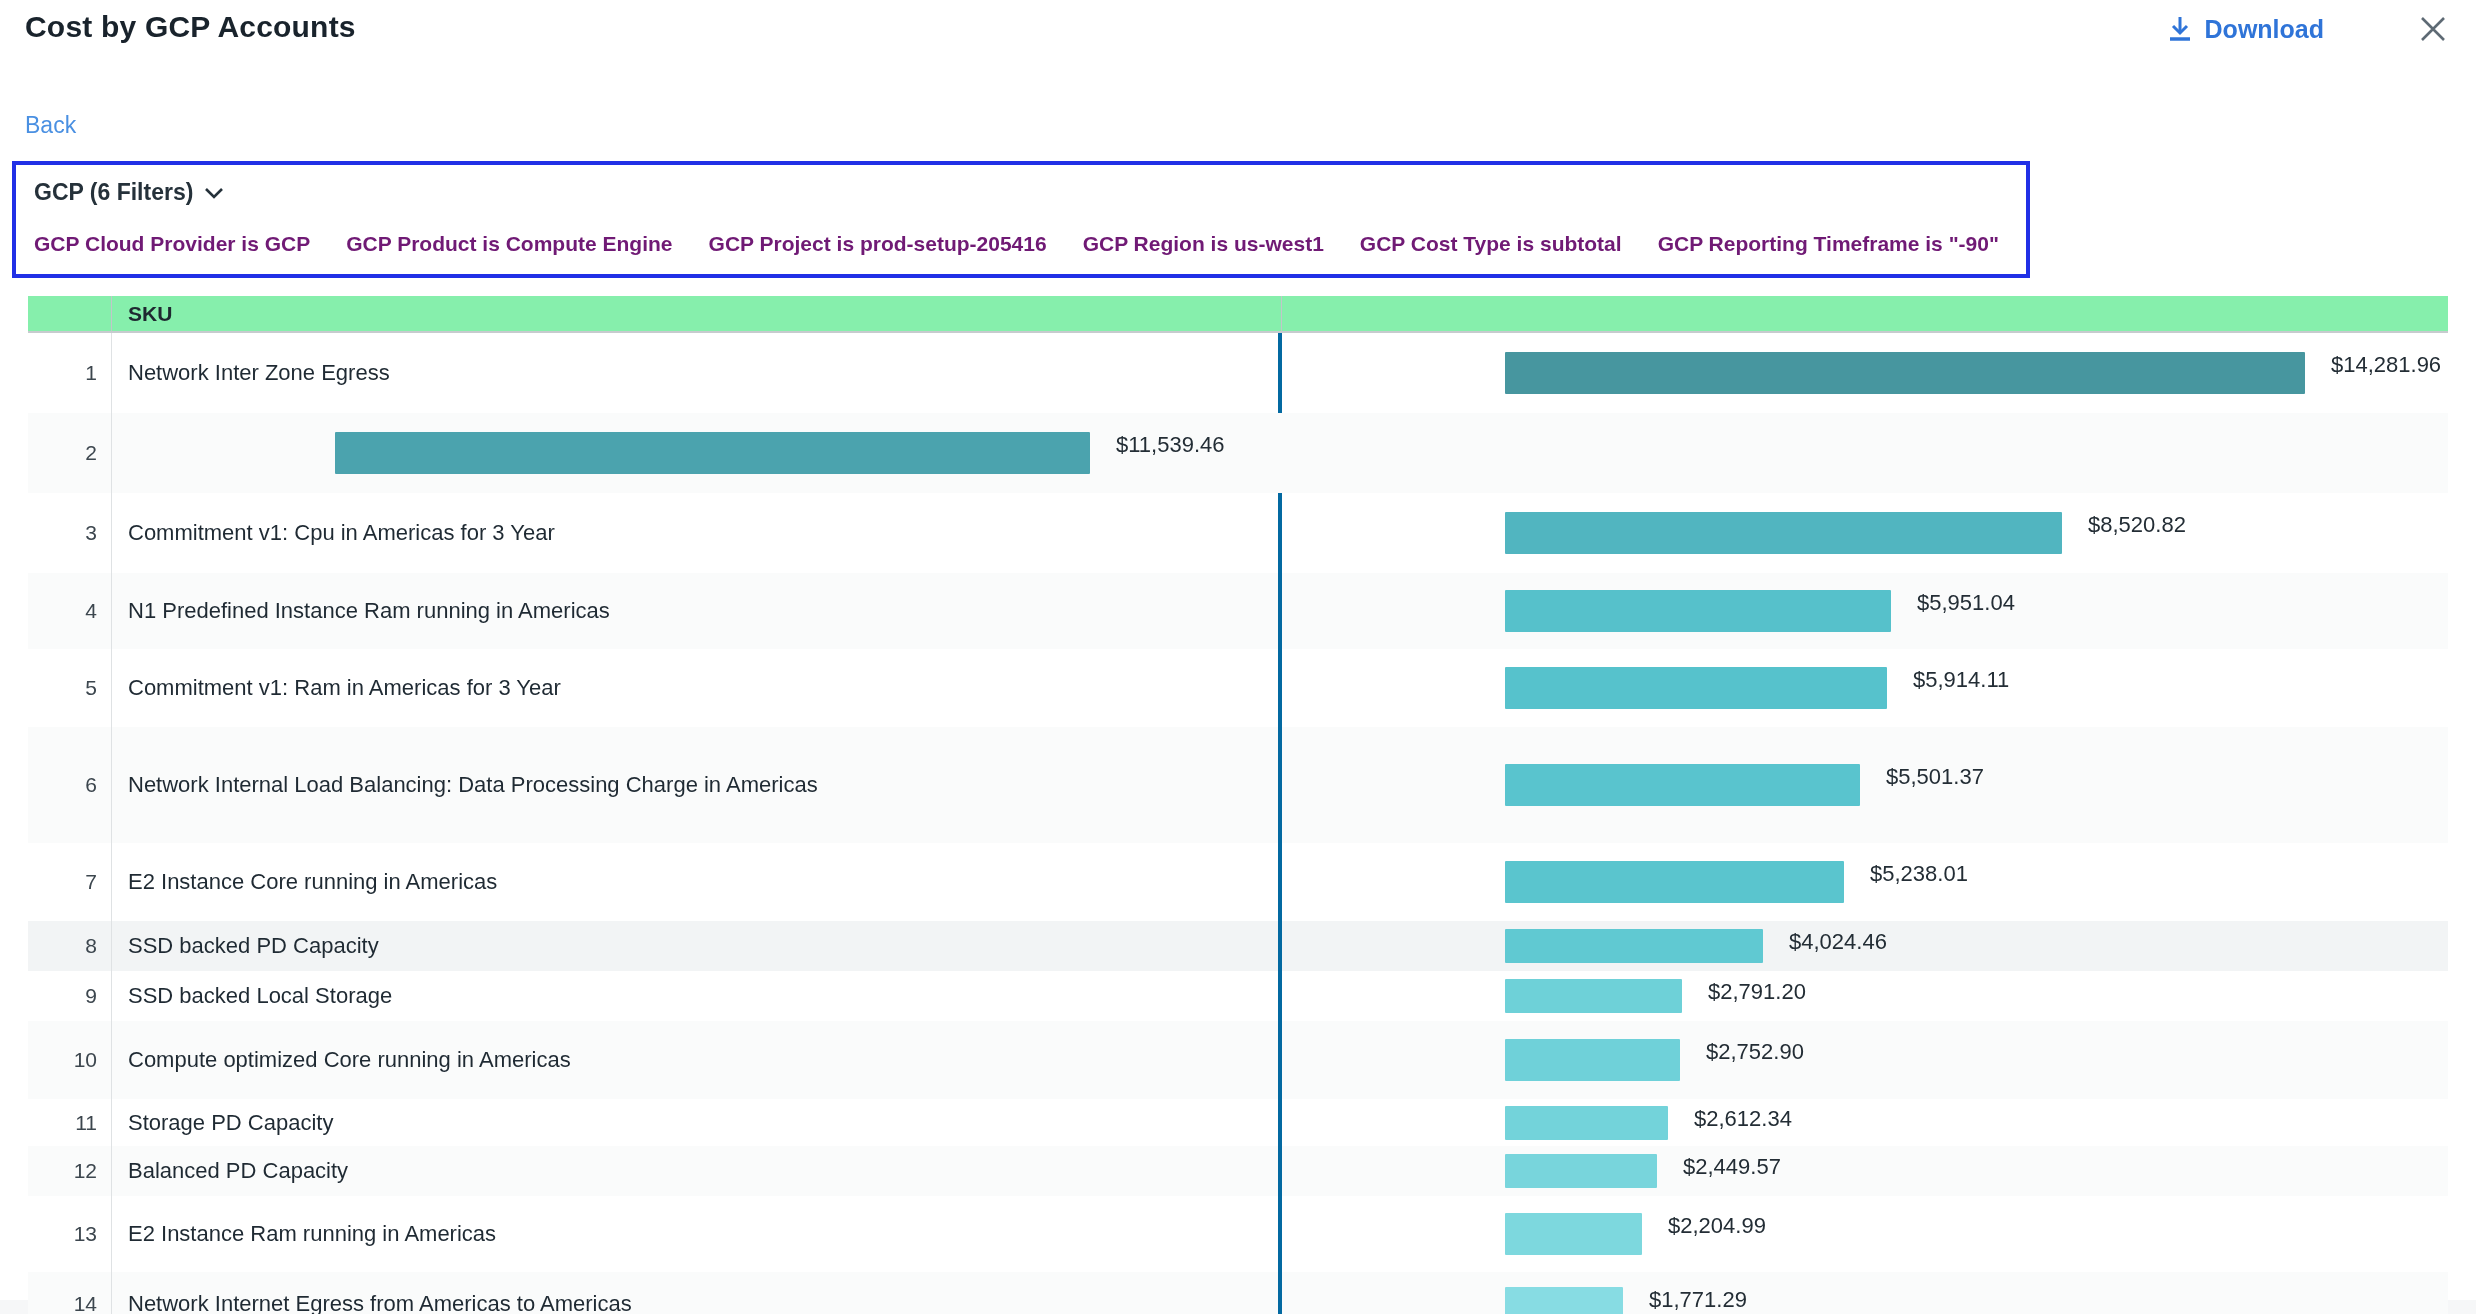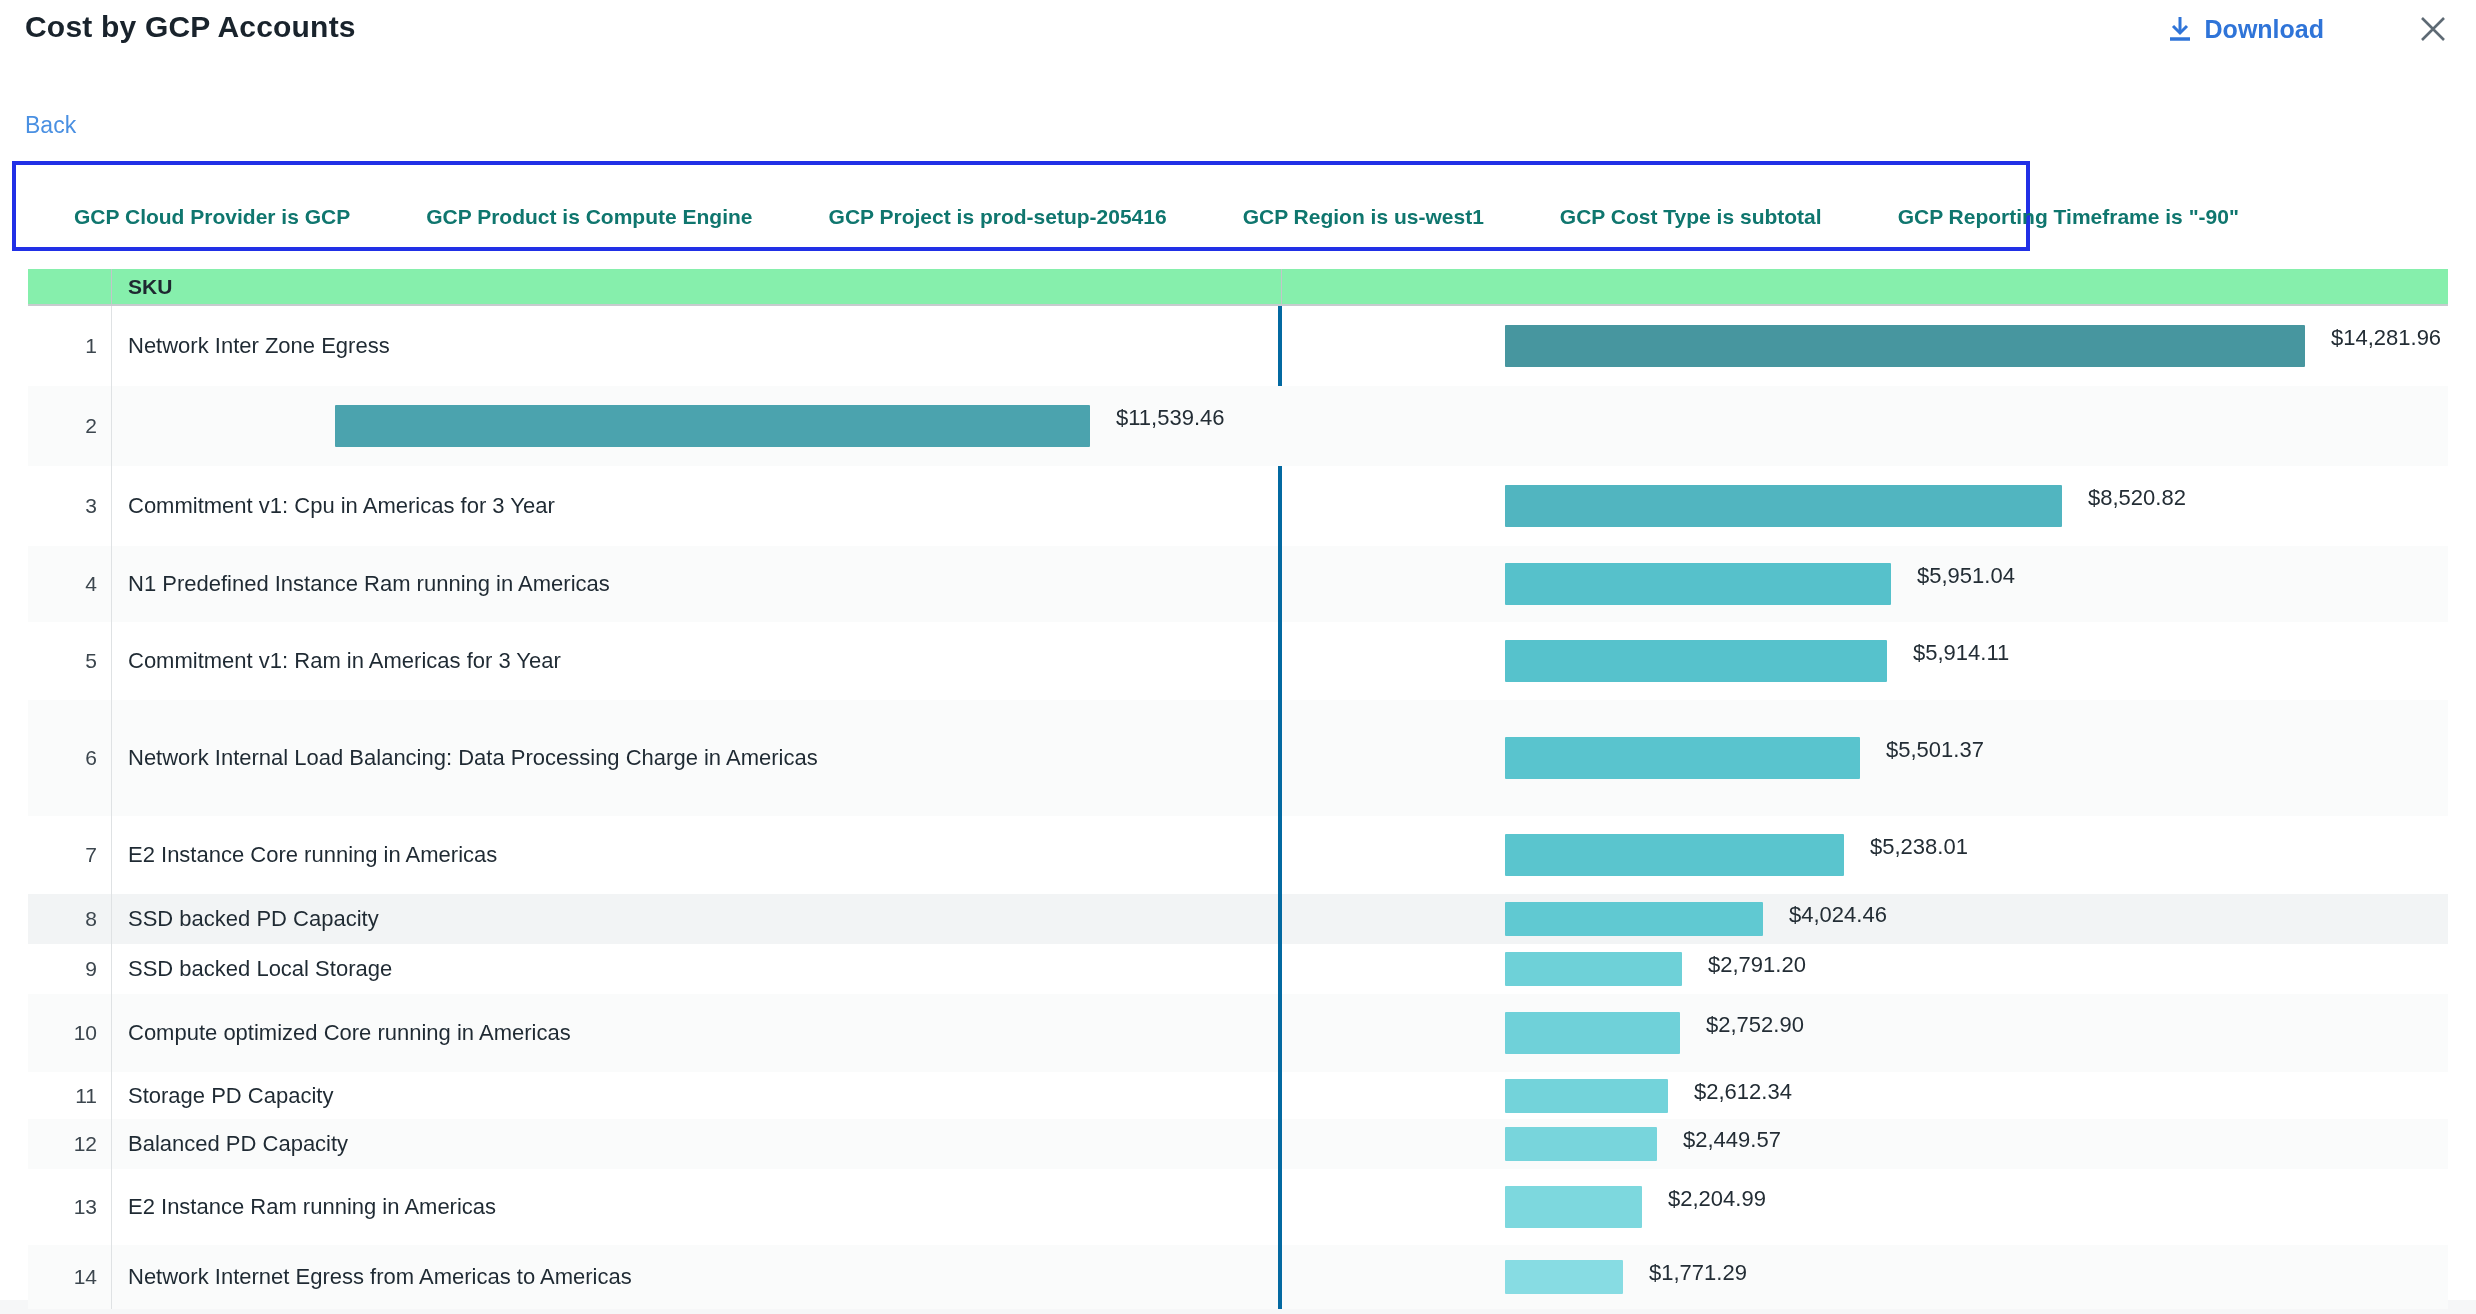--- a/index.html
+++ b/index.html
@@ -14,21 +14,21 @@
   .download { display:flex; align-items:center; gap:12px; color:#2f74d8; font-size:25px; font-weight:600; cursor:pointer; }
   .close-x { width:34px; height:34px; cursor:pointer; display:flex; align-items:center; justify-content:center; }
 
   
   .back { margin:66px 0 16px 25px; display:inline-block; color:#4a90e2; font-size:23px; cursor:pointer; }
 
   
   .filterbox { margin:6px 0 0 12px; width:2018px; border:4px solid #2130e6; background:#ffffff; padding:14px 16px 18px 18px; }
   .filter-summary { display:flex; align-items:center; gap:10px; font-size:23px; font-weight:600; color:#25313a; cursor:pointer; }
   .filter-list { display:flex; flex-wrap:nowrap; gap:36px; margin-top:26px; }
-  .filter-item { font-size:21px; font-weight:600; color:#0f766e; white-space:nowrap; cursor:pointer;margin-left:40px; }
+  .filter-item { font-size:21px; font-weight:600; color:#701a75; white-space:nowrap; cursor:pointer; }
   .filter-item .op { font-weight:600; }
 
   
   .table { margin:18px 0 0 28px; width:2420px; }
   .thead { display:flex; height:37px; background:#86efac; border-bottom:2px solid #c7cbce; align-items:center; }
   .th { font-size:21px; font-weight:700; color:#1e2830; }
   .col-num { width:84px; flex:0 0 84px; }
   .col-sku { width:1170px; flex:0 0 1170px; }
   .col-chart { flex:1 1 auto; }
   .thead .col-num { height:100%; border-right:1px solid #c2c6c9; }
@@ -73,20 +73,28 @@
         <svg width="30" height="30" viewBox="0 0 30 30">
           <path d="M4 4 L26 26 M26 4 L4 26" stroke="#5e6a74" stroke-width="2.6" fill="none"></path>
         </svg>
       </div>
     </div>
   </div>
 
   <span class="back">Back</span>
 
   <div class="filterbox" style="border-color: rgb(33, 48, 230);">
+    <div class="filter-summary">
+      <span>GCP (6 Filters)</span>
+      <span>
+        <svg width="22" height="14" viewBox="0 0 22 14">
+          <path d="M3 3 L11 11 L19 3" stroke="#25313a" stroke-width="2.6" fill="none"></path>
+        </svg>
+      </span>
+    </div>
     <div class="filter-list">
   <span class="filter-item"><span class="field">GCP Cloud Provider</span> <span class="op">is</span> <span class="value">GCP</span></span>
 
   <span class="filter-item"><span class="field">GCP Product</span> <span class="op">is</span> <span class="value">Compute Engine</span></span>
 
   <span class="filter-item"><span class="field">GCP Project</span> <span class="op">is</span> <span class="value">prod-setup-205416</span></span>
 
   <span class="filter-item"><span class="field">GCP Region</span> <span class="op">is</span> <span class="value">us-west1</span></span>
 
   <span class="filter-item"><span class="field">GCP Cost Type</span> <span class="op">is</span> <span class="value">subtotal</span></span>

